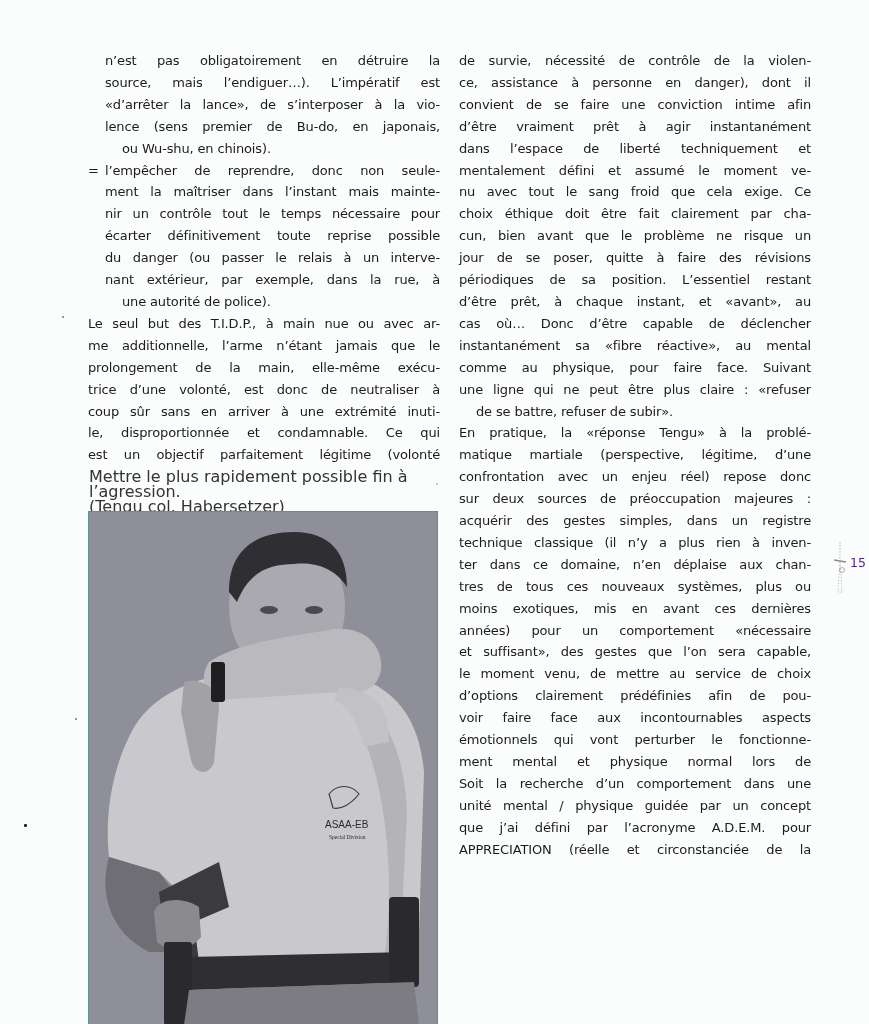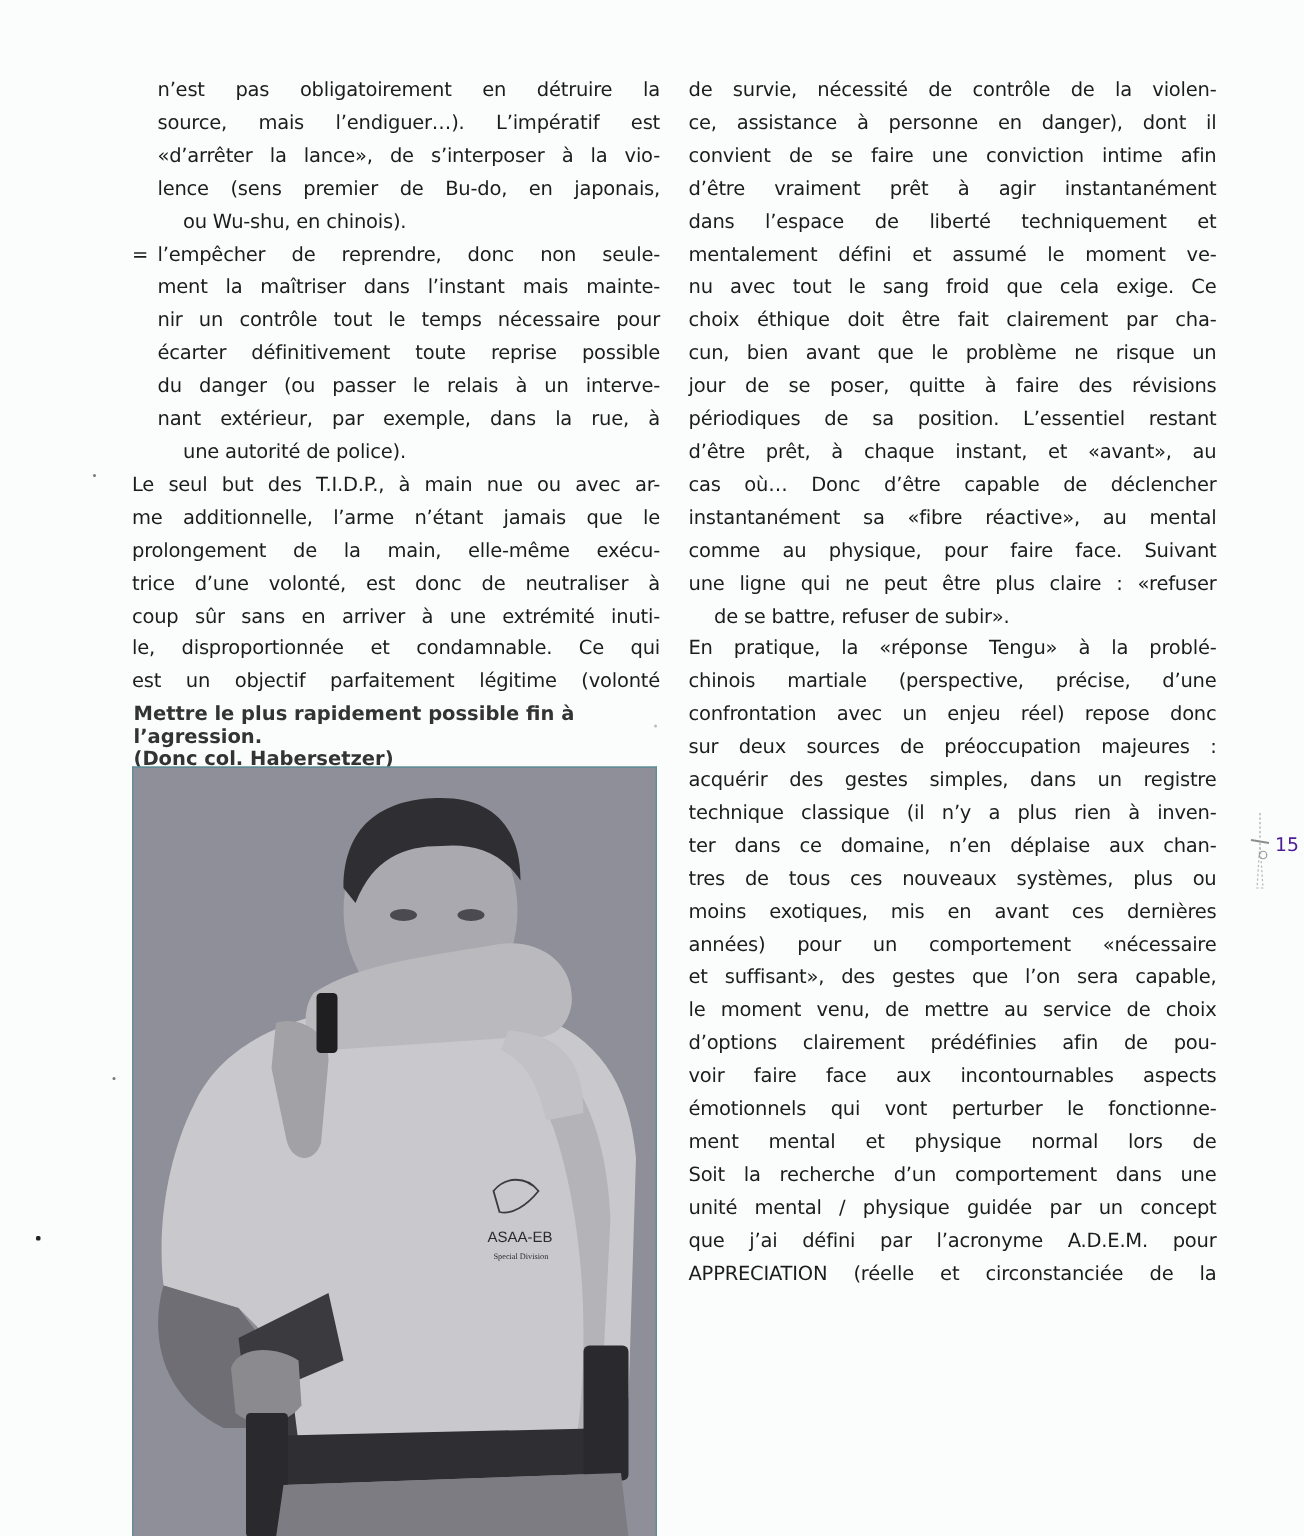--- a/index.html
+++ b/index.html
@@ -20,21 +20,21 @@
   .col-right { left:459px; width:352px; top:50px; }
   .line { display:block; white-space:nowrap; text-align:justify; text-align-last:justify; }
   .line.last { text-align-last:left;margin-left:17px; }
   .indent { padding-left:17px; }
   .eq { position:absolute; left:0; }
   .para { position:relative; }
   .it { }
 
   .caption {
     position:absolute; left:89px; top:469px; width:350px;
-    font-size:13px; line-height:15px; color:#333;font-weight:bold;
+    font-size:16px; line-height:15px; color:#333;
   }
 
   .photo {
     position:absolute; left:88px; top:511px; width:348px; height:513px;
     border:1px solid #5f8e97;
     border-bottom:none;
     overflow:hidden;
     background:
       repeating-linear-gradient(0deg, rgba(255,255,255,0.05) 0 1px, rgba(0,0,0,0.04) 1px 2px),
       #8d8e97;
@@ -78,21 +78,21 @@
     <span class="line">prolongement de la main, elle-même exécu-</span>
     <span class="line">trice d’une volonté, est donc de neutraliser à</span>
     <span class="line">coup sûr sans en arriver à une extrémité inuti-</span>
     <span class="line">le, disproportionnée et condamnable. Ce qui</span>
     <span class="line">est un objectif parfaitement légitime (volonté</span>
   </div>
 </div>
 
 <div class="caption">
   <div>Mettre le plus rapidement possible fin à l’agression.</div>
-  <div>(Donc col. Habersetzer)</div>
+  <div>(Tengu col. Habersetzer)</div>
 </div>
 
 <div class="photo">
   <svg width="348" height="513" viewBox="0 0 348 513">
 
     <rect x="0" y="0" width="348" height="513" fill="#8e8f98"></rect>
 
     <path d="M40 225 C60 180 110 165 150 160 L250 160 C300 170 330 200 335 260 L330 420 L300 470 L110 470 L90 380 L70 360 L20 345 C15 300 25 255 40 225 Z" fill="#c9c9cd"></path>
 
     <path d="M250 170 C290 190 315 230 318 300 L312 420 L295 450 C305 380 300 300 280 240 Z" fill="#b3b3b8"></path>
@@ -147,21 +147,21 @@
     <span class="line">périodiques de sa position. L’essentiel restant</span>
     <span class="line">d’être  prêt, à chaque instant, et «avant», au</span>
     <span class="line">cas où… Donc d’être capable de déclencher</span>
     <span class="line">instantanément sa «fibre réactive», au mental</span>
     <span class="line">comme au physique, pour faire face. Suivant</span>
     <span class="line"><span>une ligne qui ne peut être plus claire : </span><span class="it">«refuser</span></span>
     <span class="line last it">de se battre, refuser de subir».</span>
   </div>
   <div>
     <span class="line">En pratique, la «réponse Tengu»  à la problé-</span>
-    <span class="line">chinois martiale (perspective, précise, d’une</span>
+    <span class="line">matique martiale (perspective, légitime, d’une</span>
     <span class="line">confrontation avec un enjeu réel)  repose donc</span>
     <span class="line">sur deux sources de préoccupation majeures :</span>
     <span class="line">acquérir des gestes simples, dans un registre</span>
     <span class="line">technique classique (il n’y a plus rien à inven-</span>
     <span class="line">ter dans ce domaine, n’en déplaise aux chan-</span>
     <span class="line">tres de tous ces nouveaux systèmes, plus ou</span>
     <span class="line">moins exotiques, mis en avant ces dernières</span>
     <span class="line">années) pour un comportement «nécessaire</span>
     <span class="line">et suffisant», des gestes que l’on sera capable,</span>
     <span class="line">le moment venu, de mettre au service de choix</span>

